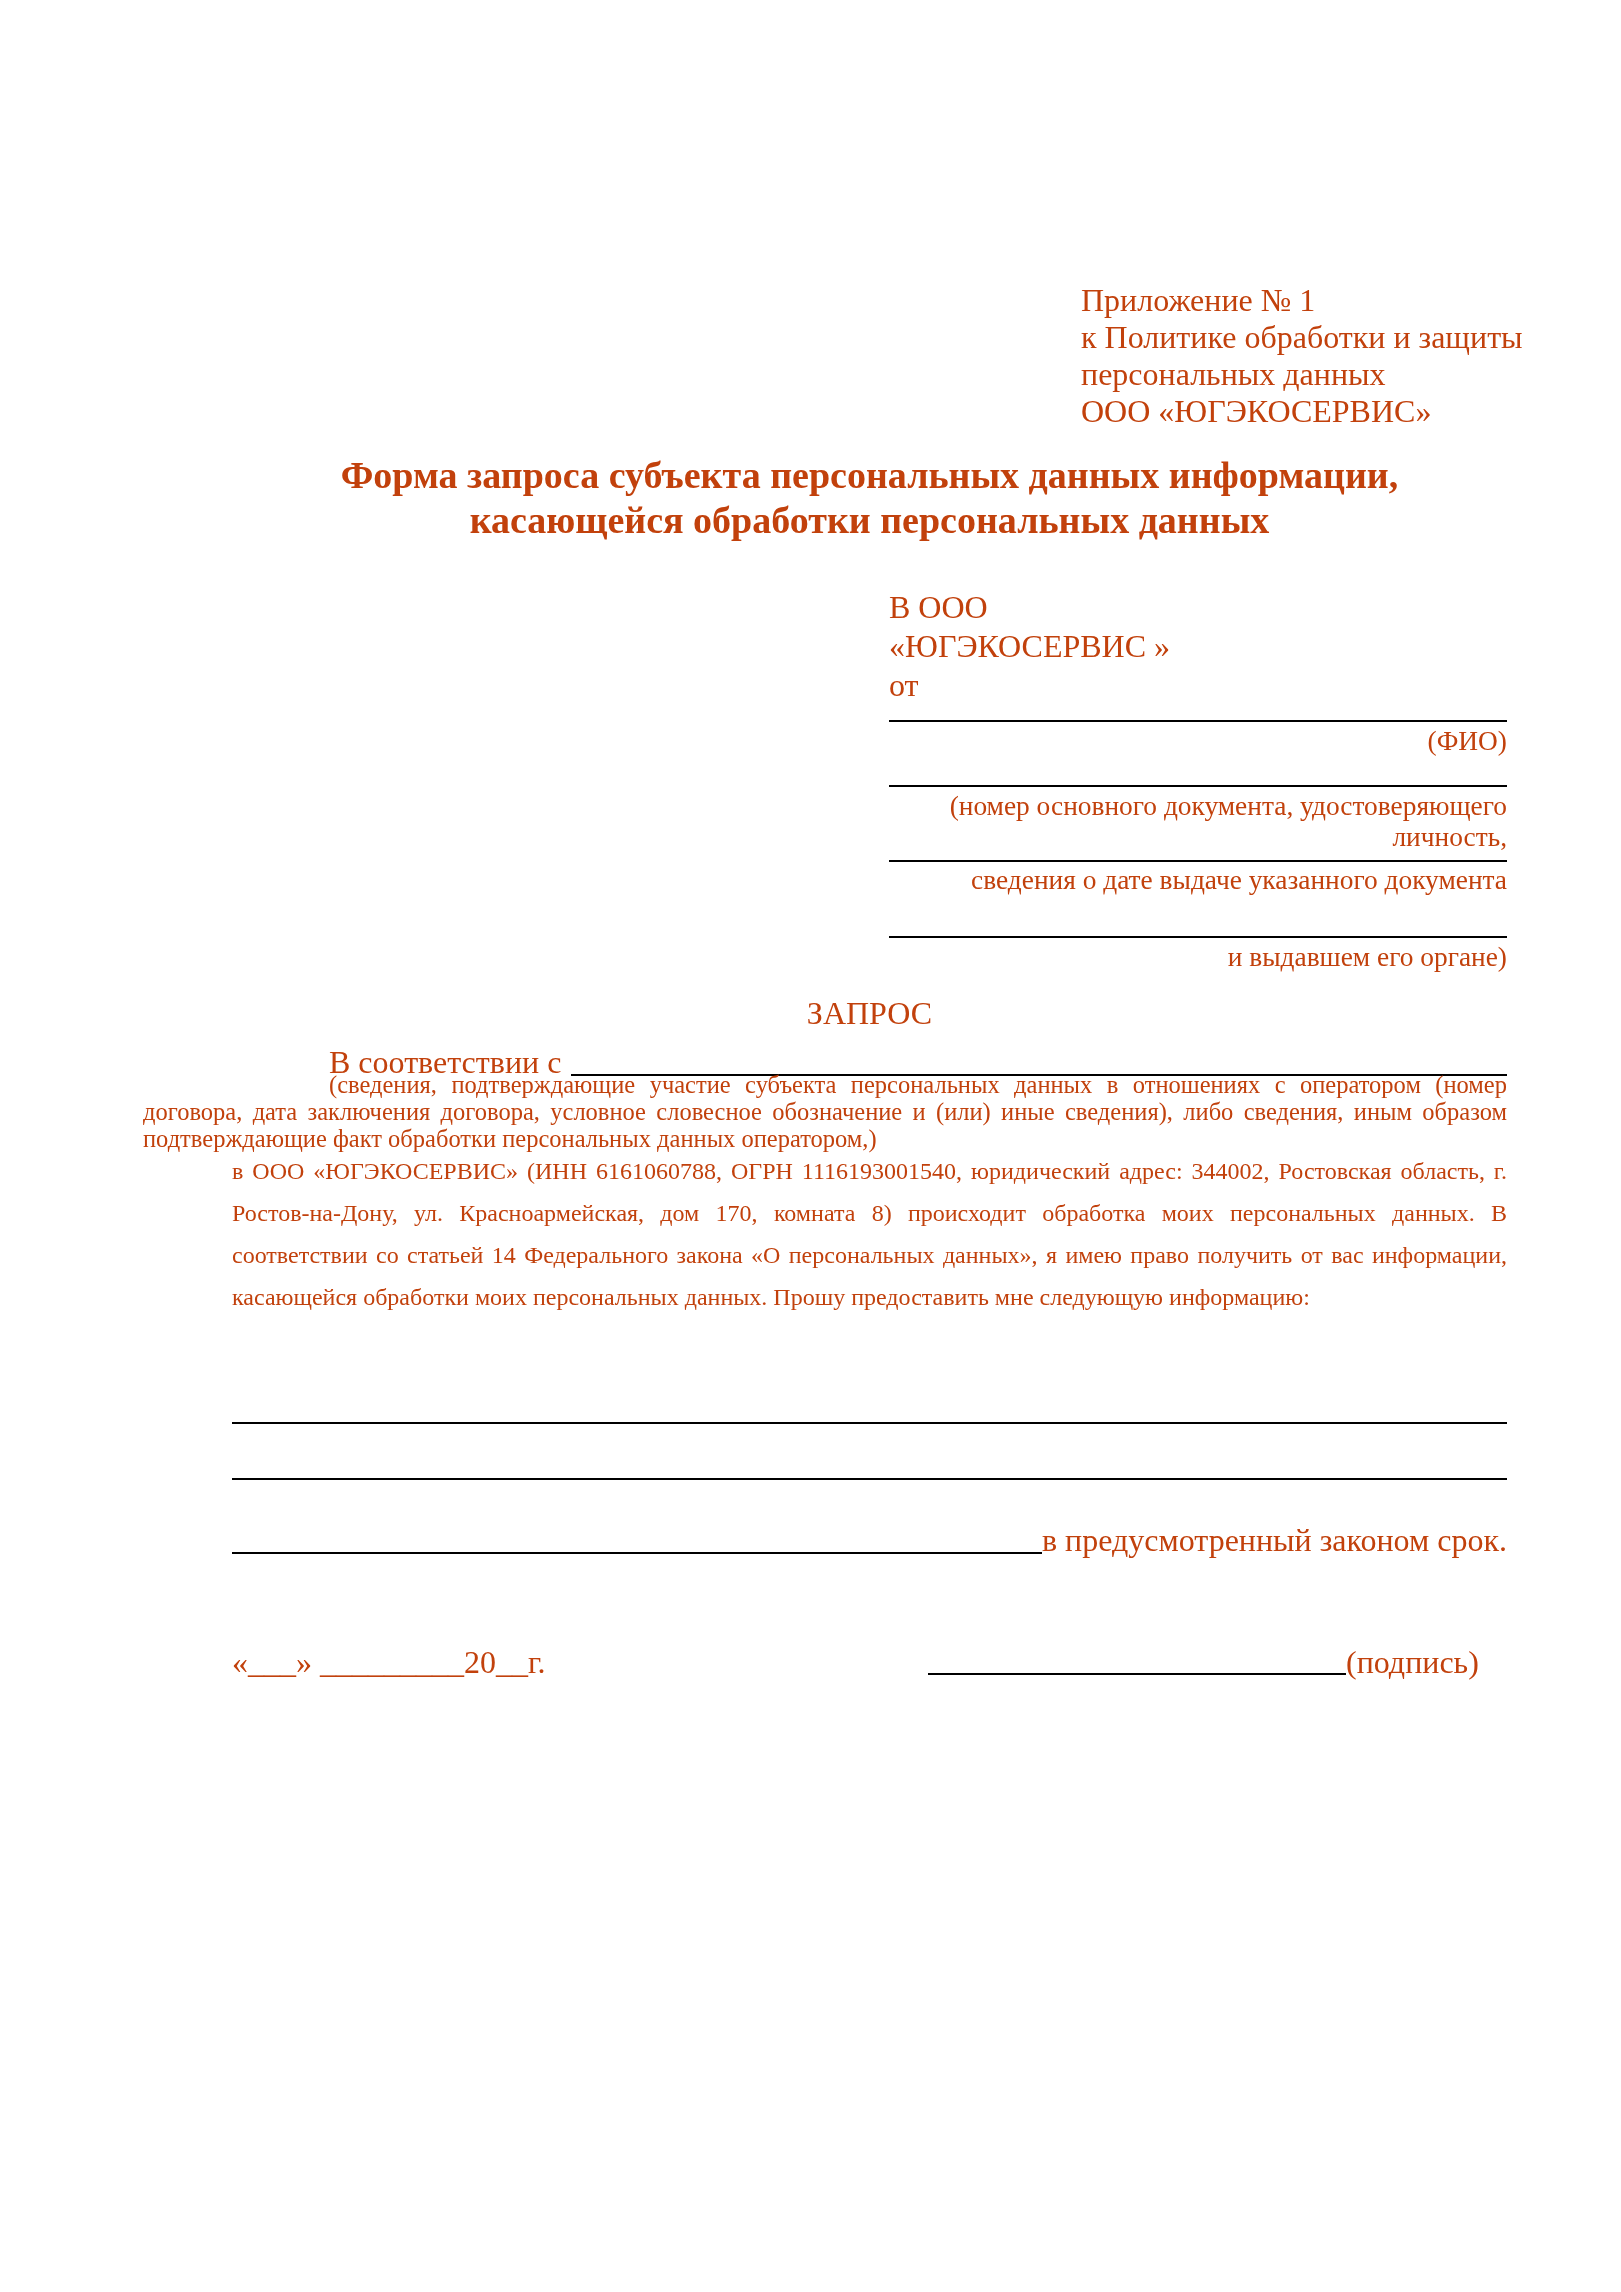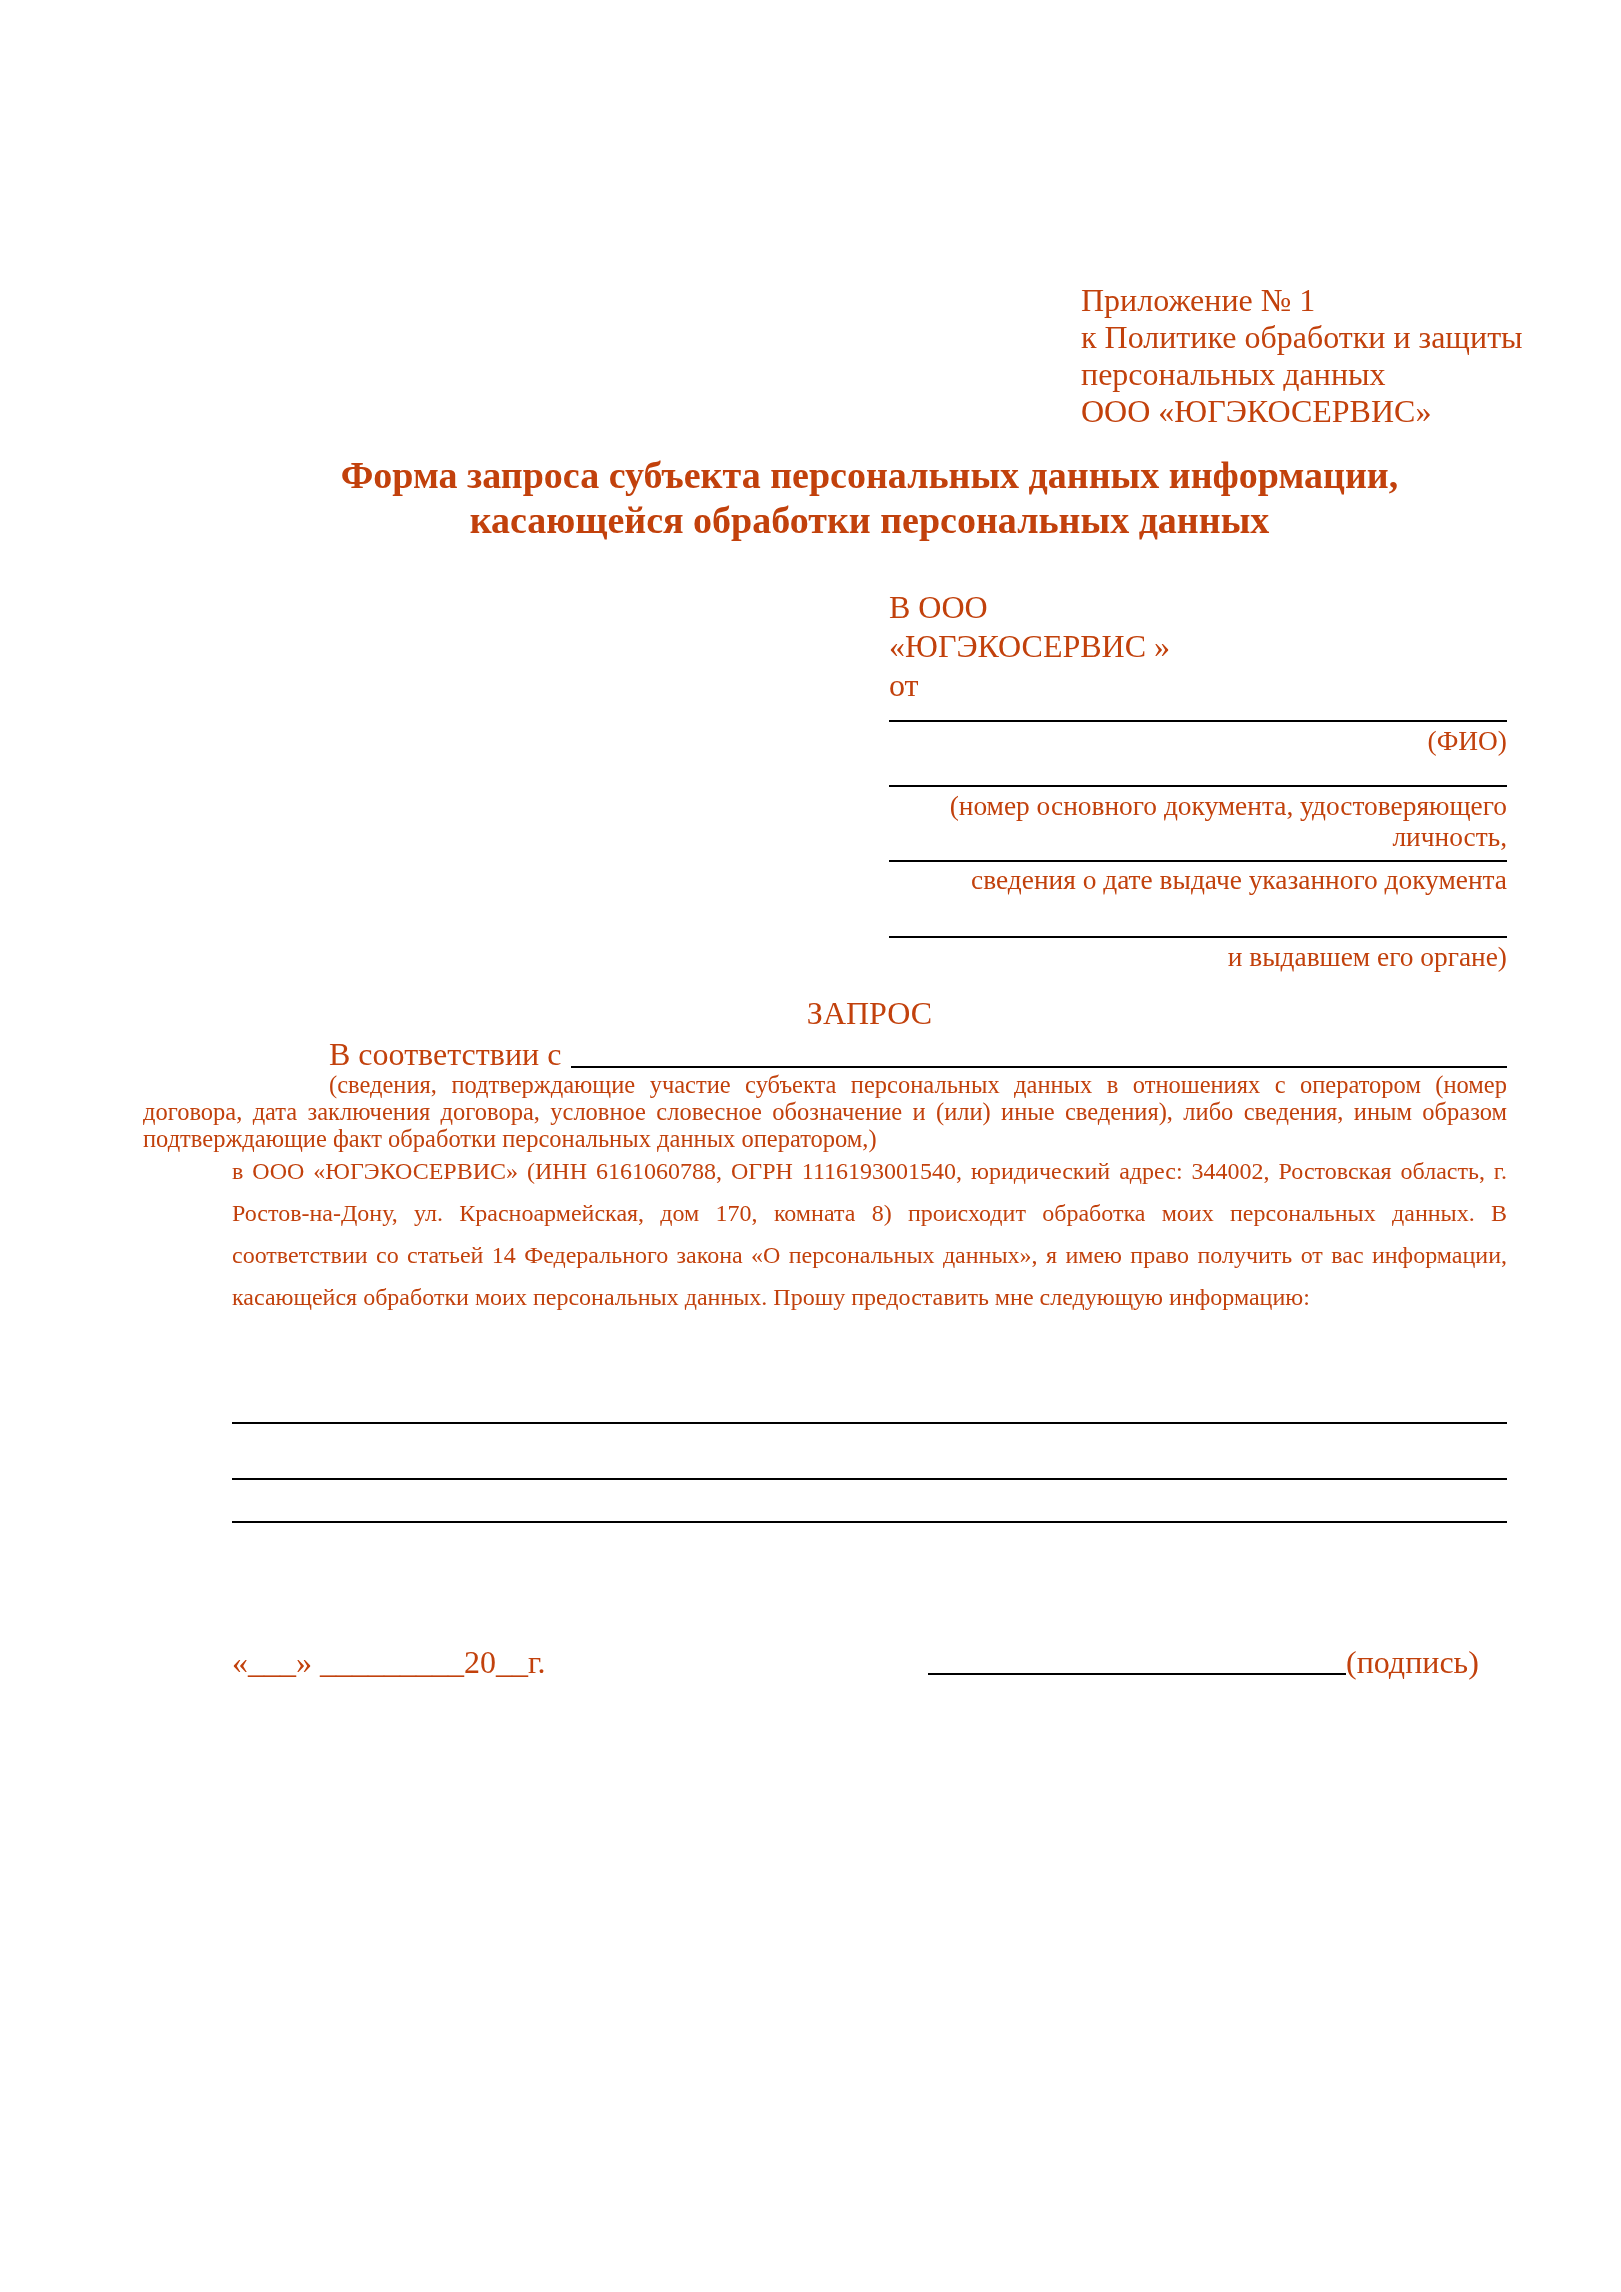--- a/index.html
+++ b/index.html
@@ -22,21 +22,21 @@
   .rcol { position:absolute; left:889px; width:618px; }
   .blank { border-top:2px solid #000; height:0; }
   .cap { text-align:right; font-size:27.4px; line-height:31px; }
   .r1 { top:720px; } .r1c { top:726px; }
   .r2 { top:785px; } .r2c { top:791px; }
   .r3 { top:860px; } .r3c { top:865px; }
   .r4 { top:936px; } .r4c { top:942px; }
   
   .zapros { position:absolute; left:232px; top:994px; width:1275px; text-align:center; font-size:32px; line-height:39px; }
   .intro-row { position:absolute; left:232px; top:1035px; width:1275px; display:flex; align-items:flex-end; font-size:32px; line-height:39px; padding-left:97px; box-sizing:border-box; }
-  .intro-row .label { white-space:nowrap; padding-right:9.8px; }
+  .intro-row .label { white-space:nowrap; padding-right:9.8px;margin-top:8px; }
   .fill-line { flex:1 1 auto; border-bottom:2px solid #000; margin-bottom:5.9px; height:0; }
   .note { position:absolute; left:143px; top:1071px; width:1364px; font-size:24.5px; line-height:27px; text-align:justify; text-indent:186px; }
   .body-par { position:absolute; left:232px; top:1150px; width:1275px; font-size:24px; line-height:42px; text-align:justify; }
   .wline { position:absolute; left:232px; width:1275px; border-top:2px solid #000; height:0; }
   .w1 { top:1422px; } .w2 { top:1478px; }
   .reply-par { position:absolute; left:232px; top:1491px; width:1275px; font-size:32px; line-height:42px; text-indent:97px; text-align:justify; text-align-last:justify; }
   .reply-row { position:absolute; left:232px; top:1521px; width:1275px; display:flex; align-items:flex-end; font-size:32px; line-height:39px; }
   .reply-row .tail { white-space:nowrap; }
   
   .date-field { position:absolute; left:232px; top:1643px; font-size:32px; line-height:39px; white-space:nowrap; }
@@ -89,20 +89,21 @@
   <div class="note">(сведения, подтверждающие участие субъекта персональных данных в отношениях с оператором (номер договора, дата заключения договора, условное словесное обозначение и (или) иные сведения), либо сведения, иным образом подтверждающие факт обработки персональных данных оператором,)</div>
 
   <div class="body-par">в ООО «ЮГЭКОСЕРВИС» (ИНН 6161060788, ОГРН 1116193001540, юридический адрес: 344002, Ростовская область, г. Ростов-на-Дону, ул. Красноармейская, дом 170, комната 8) происходит обработка моих персональных данных. В соответствии со статьей 14 Федерального закона «О персональных данных», я имею право получить от вас информации, касающейся обработки моих персональных данных. Прошу предоставить мне следующую информацию:</div>
 
   <div class="wline w1"></div>
   <div class="wline w2"></div>
 
 
   <div class="reply-row">
     <span class="fill-line"></span>
+    <span class="tail">в предусмотренный законом срок.</span>
   </div>
 
   <div class="date-field">«___» _________20__г.</div>
 
   <div class="sig">
     <span class="sig-line"></span>
     <span class="tail">(подпись)</span>
   </div>
 
 </div>

